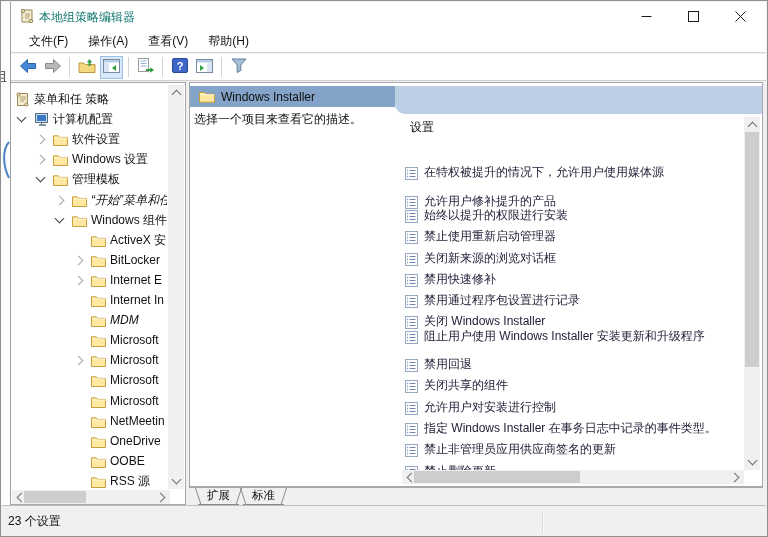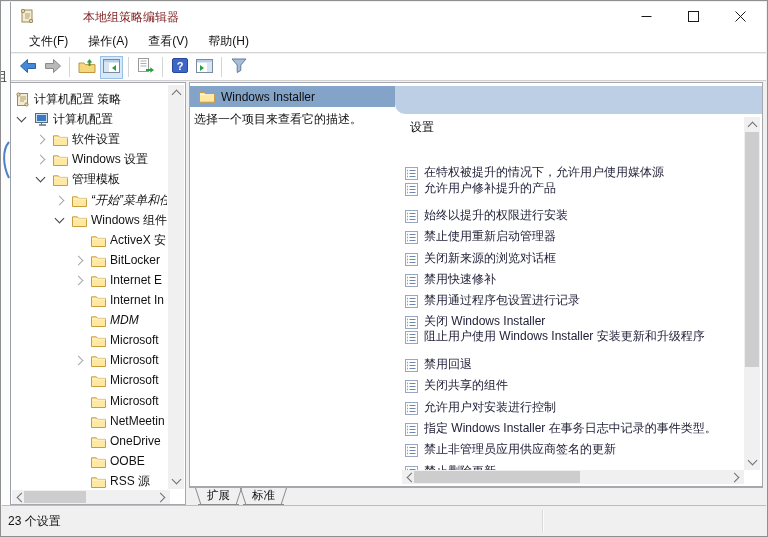--- a/index.html
+++ b/index.html
@@ -6,21 +6,21 @@
   .screen{position:relative;width:768px;height:537px;background:#f0f0f0;overflow:hidden;
     font-family:"Liberation Sans","DejaVu Sans",sans-serif;font-size:12px;color:#1a1a1a;
     border:1px solid #8f8f8f;box-sizing:border-box;}
   
   .edge-sliver{position:absolute;left:0;top:1px;width:9px;height:503px;background:#fdfdfd;
     border-right:1px solid #9aa0a6;overflow:hidden;z-index:5;}
   .edge-sliver .frag{position:absolute;left:-7px;top:66px;font-size:13px;color:#3a3a3a;}
   
   .titlebar{position:absolute;left:9px;top:1px;right:1px;height:29px;background:#ffffff;}
   .title-icon{position:absolute;left:9px;top:6px;}
-  .title-text{position:absolute;left:29px;top:7px;font-size:12px;color:#7f1d1d;margin-left:44px;}
+  .title-text{position:absolute;left:29px;top:7px;font-size:12px;color:#0f766e;}
   .controls{position:absolute;right:2px;top:0;height:29px;display:flex;}
   .ctrl-btn{width:47px;height:29px;display:flex;align-items:center;justify-content:center;background:#fff;}
   
   .menubar{position:absolute;left:9px;top:30px;right:1px;height:22px;background:#fff;
     border-bottom:1px solid #d5d5d5;display:flex;align-items:center;padding-left:9px;box-sizing:border-box;}
   .menu-item{padding:2px 10px;color:#111;}
   
   .toolbar{position:absolute;left:9px;top:53px;right:1px;height:27px;background:#fff;
     border-bottom:1px solid #d0d0d0;display:flex;align-items:center;padding-left:5px;box-sizing:border-box;}
   .tool-btn{width:23px;height:23px;display:flex;align-items:center;justify-content:center;
@@ -186,21 +186,21 @@
 
   <div class="tree-pane">
     <div id="treeRows">
         <div class="tree-row" style="top: 6px;">
           <span class="t-icon" style="left: 3px;"><svg width="15" height="15" viewBox="0 0 15 15">
               <rect x="2.5" y="1.5" width="10" height="12" fill="#f3ecd0" stroke="#9a8a5c"></rect>
               <circle cx="3.5" cy="2.5" r="1.6" fill="#e2d7ae" stroke="#9a8a5c"></circle>
               <circle cx="11.5" cy="12.5" r="1.6" fill="#e2d7ae" stroke="#9a8a5c"></circle>
               <path d="M5 5h6M5 7h6M5 9h4" stroke="#b0a070"></path>
             </svg></span>
-          <span class="t-label" style="left: 22px;">计算机配置 策略</span>
+          <span class="t-label" style="left: 22px;">菜单和任 策略</span>
         </div>
         <div class="tree-row" style="top: 26.1px;">
           <span class="chev expanded" style="left: 6px;"></span>
           <span class="t-icon" style="left: 22px;"><svg width="16" height="14" viewBox="0 0 16 14">
               <rect x="1.5" y="1.5" width="12" height="9" fill="#cce0f4" stroke="#5a6b7d"></rect>
               <rect x="3" y="3" width="9" height="6" fill="#3a78c2"></rect>
               <path d="M5 13h7" stroke="#5a6b7d" stroke-width="1.5"></path>
               <path d="M7.5 10.5v2" stroke="#5a6b7d"></path>
             </svg></span>
           <span class="t-label" style="left: 41px;">计算机配置</span>
@@ -365,21 +365,21 @@
     <div class="list-header">设置</div>
     <div class="list-clip" id="listRows">
         <div class="list-row" style="top: 79.3px;">
           <span class="l-icon"><svg width="13" height="13" viewBox="0 0 13 13">
               <rect x="0.5" y="0.5" width="12" height="12" fill="#fdfdfd" stroke="#98a8c0"></rect>
               <path d="M4.5 3.5h6M4.5 6.5h6M4.5 9.5h6" stroke="#6f87ad"></path>
               <path d="M2.2 3.5h.8M2.2 6.5h.8M2.2 9.5h.8" stroke="#6f87ad" stroke-width="1.3"></path>
             </svg></span>
           <span class="l-label">在特权被提升的情况下，允许用户使用媒体源</span>
         </div>
-        <div class="list-row" style="top: 95px; padding-left: 8px;">
+        <div class="list-row" style="top: 108px; padding-left: 8px;">
           <span class="l-icon"><svg width="13" height="13" viewBox="0 0 13 13">
               <rect x="0.5" y="0.5" width="12" height="12" fill="#fdfdfd" stroke="#98a8c0"></rect>
               <path d="M4.5 3.5h6M4.5 6.5h6M4.5 9.5h6" stroke="#6f87ad"></path>
               <path d="M2.2 3.5h.8M2.2 6.5h.8M2.2 9.5h.8" stroke="#6f87ad" stroke-width="1.3"></path>
             </svg></span>
           <span class="l-label">允许用户修补提升的产品</span>
         </div>
         <div class="list-row" style="top: 143.2px;">
           <span class="l-icon"><svg width="13" height="13" viewBox="0 0 13 13">
               <rect x="0.5" y="0.5" width="12" height="12" fill="#fdfdfd" stroke="#98a8c0"></rect>

